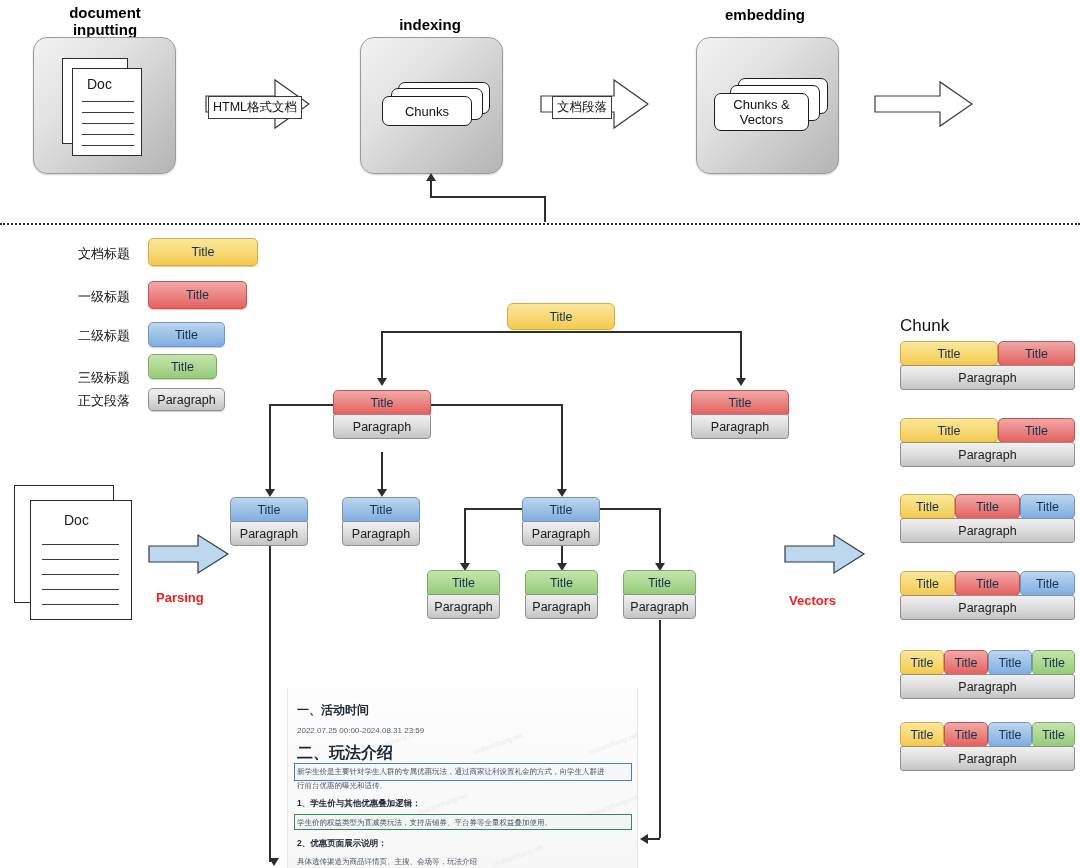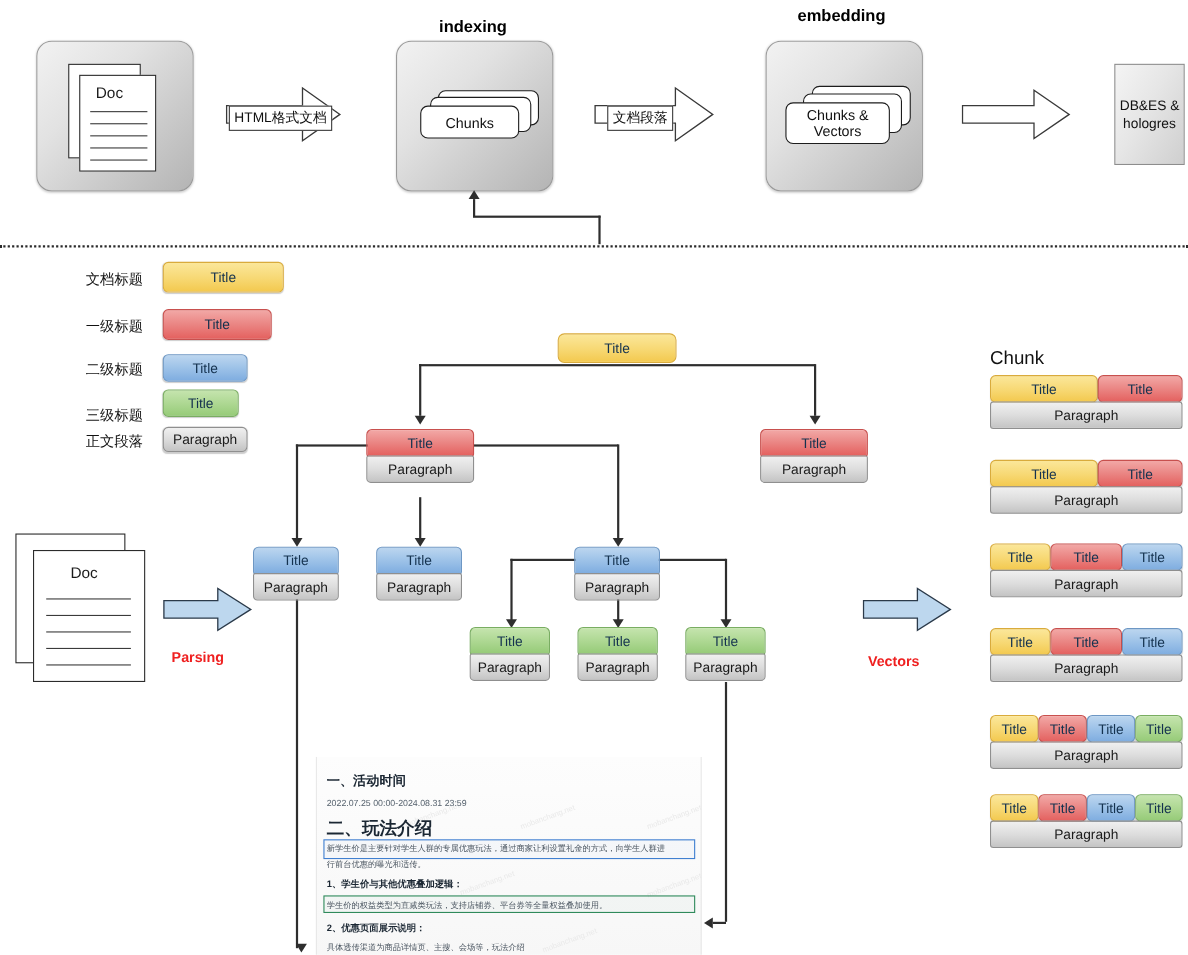--- a/index.html
+++ b/index.html
@@ -136,20 +136,24 @@
     position:absolute; color:#e9e9e9; font-size:7px;
     transform:rotate(-20deg); white-space:nowrap; pointer-events:none;
   }
   .ds-edge { position:absolute; background:#e4e4e4; }
 </style>
 </head>
 <body>
 
 <div class="stage">
 
+  <div class="stage-title" style="left:40px; top:4px; width:130px;">
+    <div style="white-space:pre-line;">document
+inputting</div>
+  </div>
   <div class="stage-title" style="left:365px; top:16px; width:130px;">indexing</div>
   <div class="stage-title" style="left:700px; top:6px; width:130px;">embedding</div>
 
   <div class="rbox" style="left:33px; top:37px; width:143px; height:137px;"></div>
   <div class="docstack" style="left:62px; top:58px; width:90px; height:98px;">
     <div class="docsheet" style="left:0; top:0; width:66px; height:86px;"></div>
     <div class="docsheet" style="left:10px; top:10px; width:70px; height:88px;">
       <div class="dlabel" style="left:14px; top:7px;">Doc</div>
       <div class="dline" style="left:9px; top:32px; width:52px;"></div>
       <div class="dline" style="left:9px; top:43px; width:52px;"></div>
@@ -185,24 +189,20 @@
     <span style="white-space:pre-line;">Chunks &amp;
 Vectors</span>
   </div>
 
   <div class="fatarrow" style="left:874px; top:80px;">
     <svg width="100" height="48" viewBox="0 0 100 48">
       <polygon points="1,16 66,16 66,2 98,24 66,46 66,32 1,32" fill="#ffffff" stroke="#3a3a3a" stroke-width="1.2"></polygon>
     </svg>
   </div>
 
-  <div class="sqbox" style="left:1013px; top:58px; width:64px; height:92px;">
-    <span style="white-space:pre-line;">DB&amp;ES &amp;
-hologres</span>
-  </div>
 
   <div class="ln lnv" style="left:544px; top:196px; height:26px;"></div>
   <div class="ln lnh" style="left:430px; top:196px; width:116px;"></div>
   <div class="ln lnv" style="left:430px; top:181px; height:16px;"></div>
   <div class="ahead up" style="left:426px; top:173px;"></div>
 
   <div class="divider" style="top:223px;"></div>
 
   <div class="leg-label" style="left:78px; top:245px;">文档标题</div>
   <div class="chip c-yellow" style="left:148px; top:238px; width:110px; height:28px;">Title</div>

